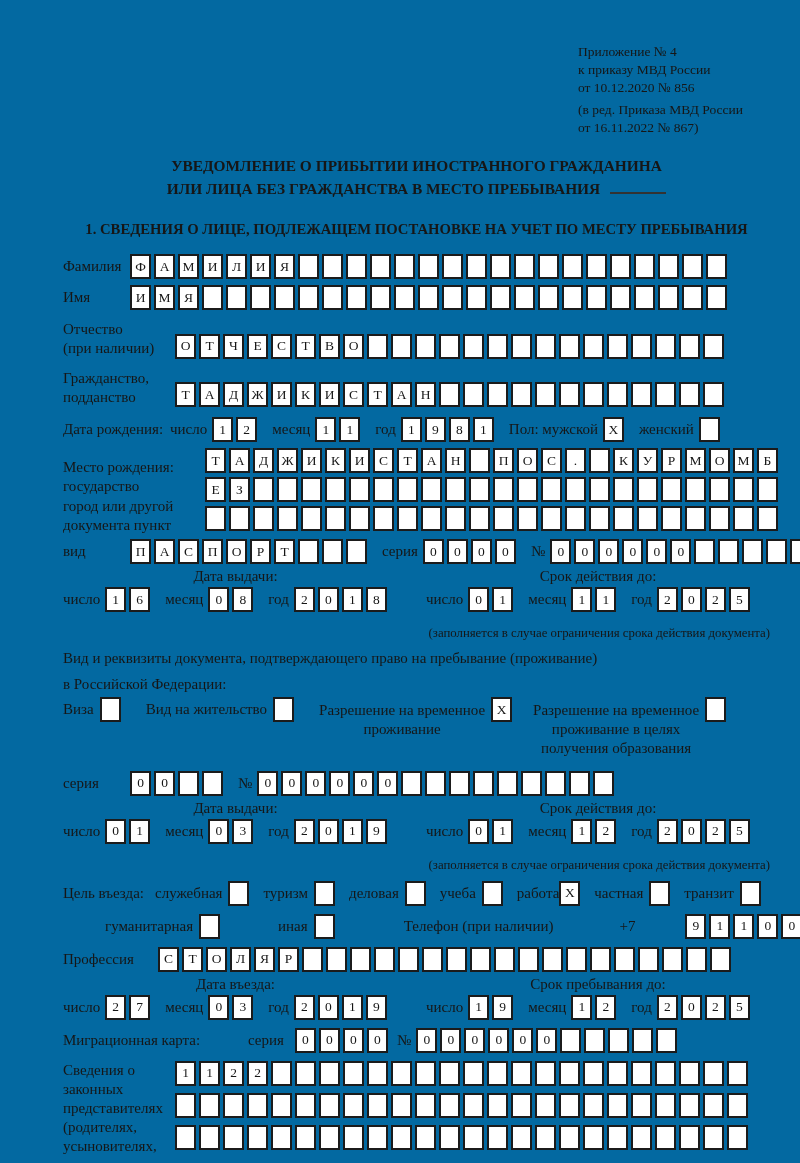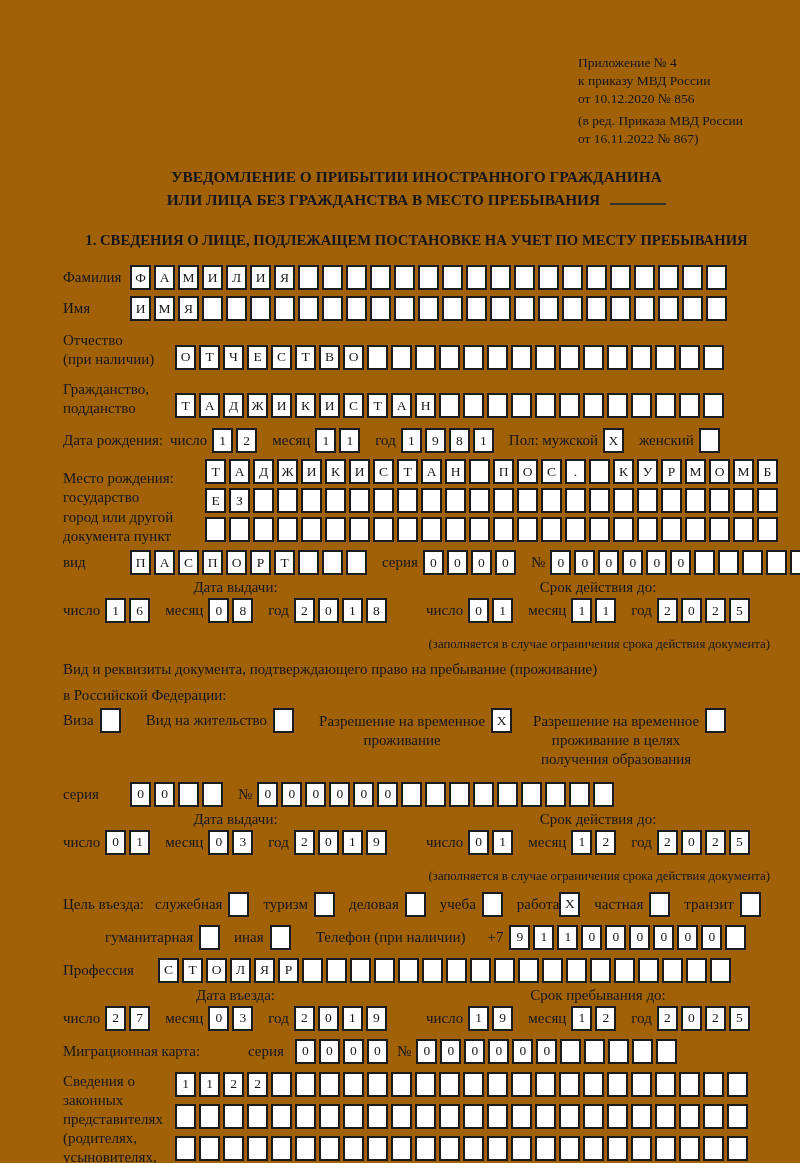--- a/index.html
+++ b/index.html
@@ -2,21 +2,21 @@
 <html><head>
 <meta charset="utf-8">
 <style>
   * { margin:0; padding:0; box-sizing:border-box; }
   html,body { background:#ffffff; }
   body {
     width:800px; height:1163px;
     font-family:"Liberation Serif","DejaVu Serif",serif;
     color:#161616; font-size:15px;
   }
-  .page { width:800px; height:1163px; padding:54px 30px 14px 63px; overflow:hidden; position:relative; background:#a16207; }
+  .page { width:800px; height:1163px; padding:43px 30px 14px 63px; overflow:hidden; position:relative; background:#0369a1; }
 
   .annex { margin-left:auto; width:192px; font-size:13.5px; line-height:1.32; }
   .annex .gap { margin-top:5px; }
   .forma { text-align:right; font-weight:bold; font-size:15px; margin-top:16px; letter-spacing:.5px; }
 
   .title { text-align:center; font-weight:bold; font-size:15.4px; margin-top:17px; line-height:1.5; }
   .uline { display:inline-block; width:56px; height:13px; border-bottom:2px solid #333; margin-left:10px; }
 
   .sect { text-align:center; font-weight:bold; font-size:14.7px; margin-top:21px; white-space:nowrap; }
 
@@ -558,21 +558,21 @@
         </span>
       </span>
     <span class="pitem">
         <span>транзит</span>
         <span class="boxes cbgap">
           <span class="box"></span>
         </span>
       </span>
   </div>
 
-  <div class="row mt8" style="margin-left:42px;">
+  <div class="row mt8" style="margin-left:42px;gap:44px;">
     <span class="pitem" style="margin-left:0;">
         <span>гуманитарная</span>
         <span class="boxes cbgap">
           <span class="box"></span>
         </span>
       </span>
     <span class="pitem g14">
         <span>иная</span>
         <span class="boxes cbgap">
           <span class="box"></span>

